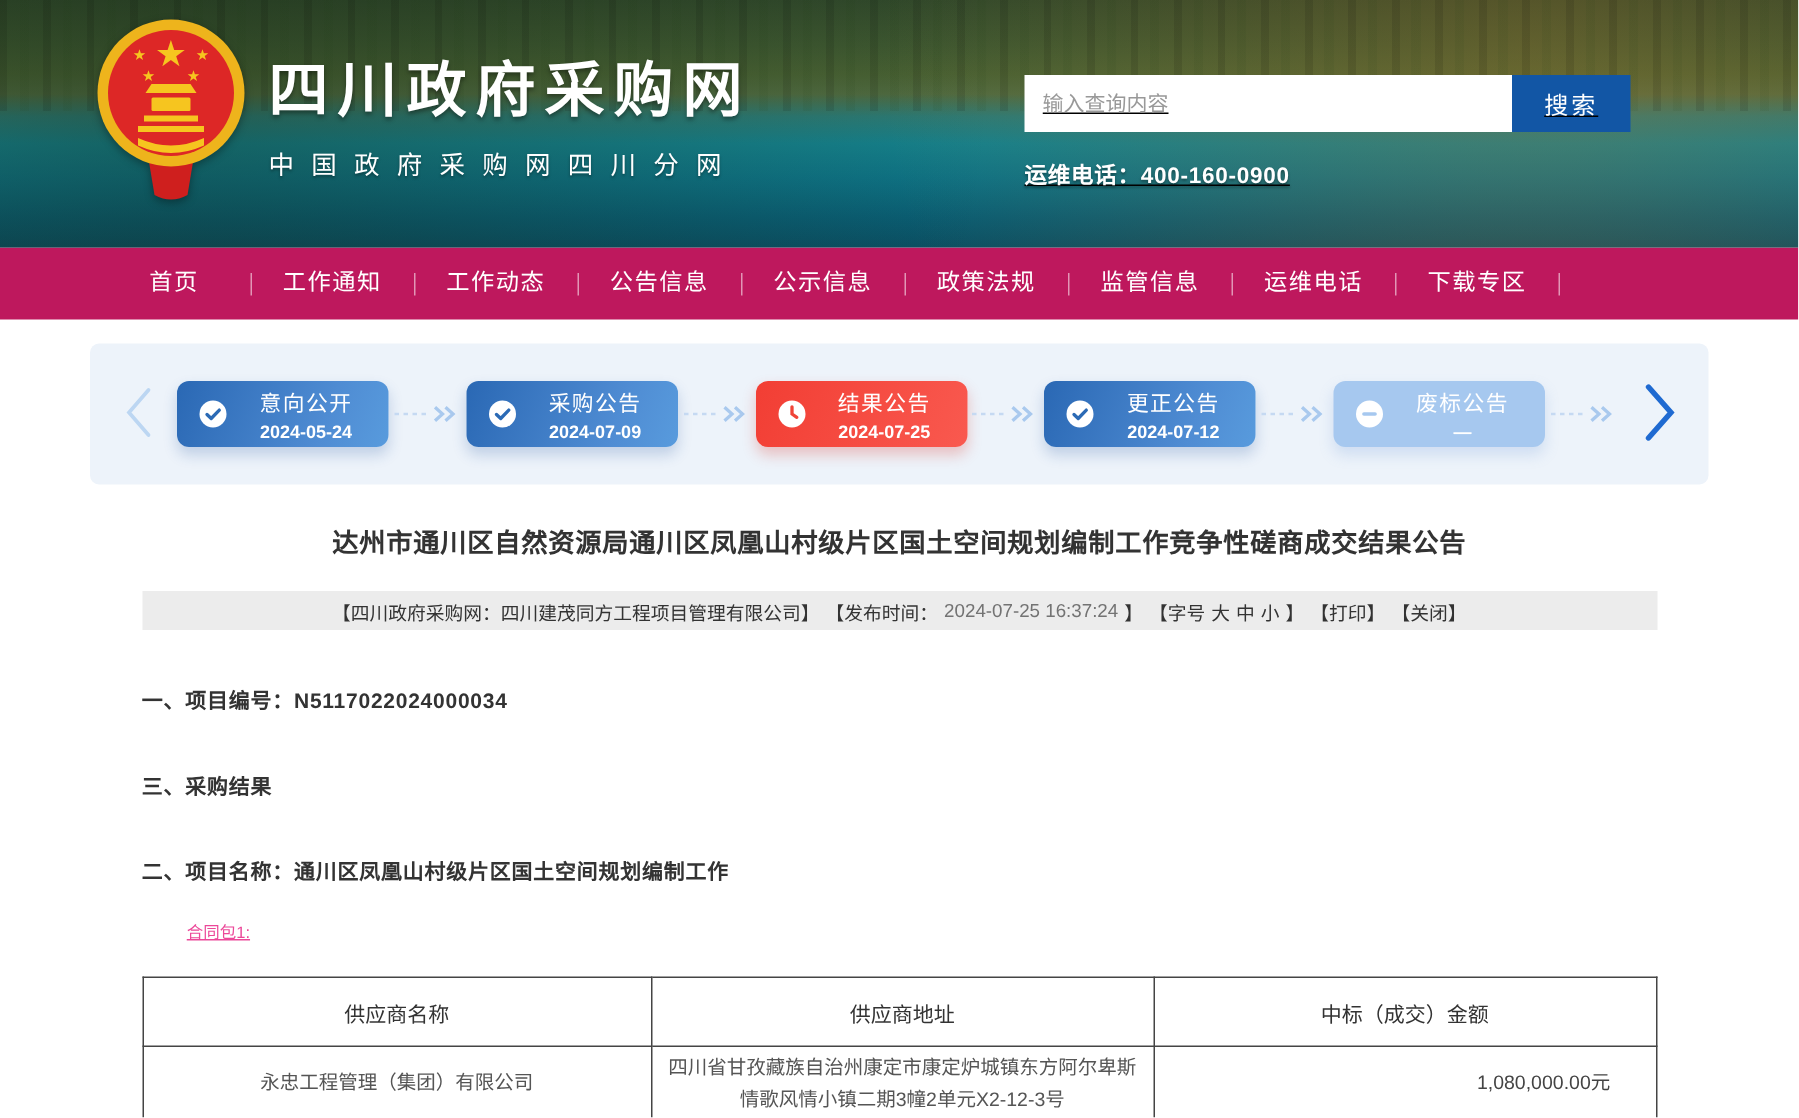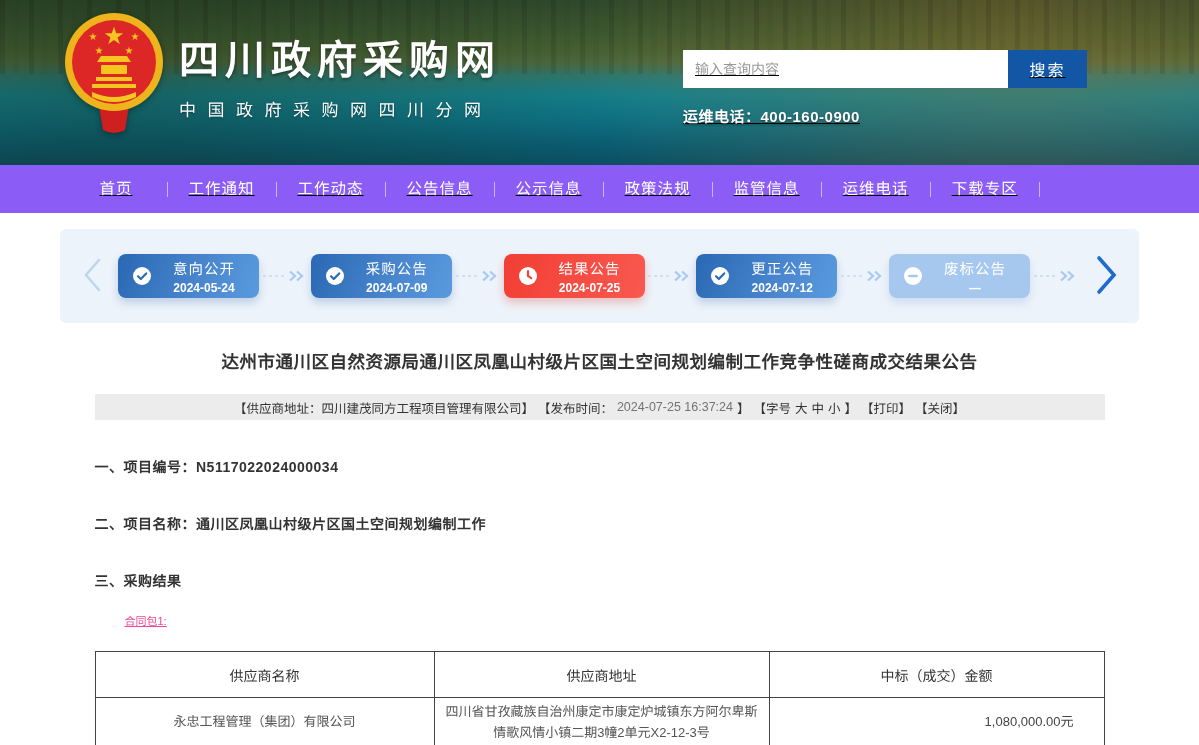--- a/index.html
+++ b/index.html
@@ -34,21 +34,21 @@
     font-family:"Liberation Sans","DejaVu Sans",sans-serif;
   }
   .search-input::placeholder { color:#999; }
   .search-btn {
     width:79px; height:38px; border:none; background:#1256a5; color:#fff;
     font-size:16px; cursor:pointer; font-family:inherit; letter-spacing:2px;
   }
   .hotline { margin-top:17px; color:#fff; font-size:15px; font-weight:bold; text-shadow:0 1px 2px rgba(0,0,0,.4); letter-spacing:.5px; }
 
   
-  .main-nav { height:48px; background:#8b5cf6;text-decoration:underline; }
+  .main-nav { height:48px; background:#be185d; }
   .nav-inner { width:1070px; margin:0 auto; height:100%; display:flex; align-items:center; padding-left:35px; }
   .nav-link {
     color:#fff; font-size:15.5px; text-decoration:none; padding:0 21px;
     white-space:nowrap; line-height:48px; cursor:pointer; letter-spacing:1px;
   }
   .nav-link:first-child { padding-left:0; padding-right:34px; }
   .nav-sep { width:1px; height:15px; background:rgba(255,255,255,.55); flex:0 0 auto; }
 
   
   .timeline-section { padding:16px 60px 0 60px; }
@@ -287,36 +287,36 @@
             </svg>
         </span>
       </button>
     </div>
   </section>
 
   <main class="article">
     <h1 class="page-title">达州市通川区自然资源局通川区凤凰山村级片区国土空间规划编制工作竞争性磋商成交结果公告</h1>
 
     <div class="meta-bar">
-      <span>【供应商地址：四川建茂同方工程项目管理有限公司】</span>
+      <span>【四川政府采购网：四川建茂同方工程项目管理有限公司】</span>
       <span>【发布时间：</span>
       <span class="meta-time">2024-07-25 16:37:24</span>
       <span>】</span>
       <span>【字号</span>
       <span class="meta-size-opt">大</span>
       <span class="meta-size-opt">中</span>
       <span class="meta-size-opt">小</span>
       <span>】</span>
       <span class="meta-link">【打印】</span>
       <span class="meta-link">【关闭】</span>
     </div>
 
     <p class="content-line">一、项目编号：N5117022024000034</p>
+    <p class="content-line">三、采购结果</p>
     <p class="content-line">二、项目名称：通川区凤凰山村级片区国土空间规划编制工作</p>
-    <p class="content-line">三、采购结果</p>
     <p class="package-line">合同包1:</p>
 
     <table class="result-table">
       <colgroup>
           <col style="width:33.6%">
           <col style="width:33.2%">
           <col style="width:33.2%">
         </colgroup>
       <thead>
         <tr>

